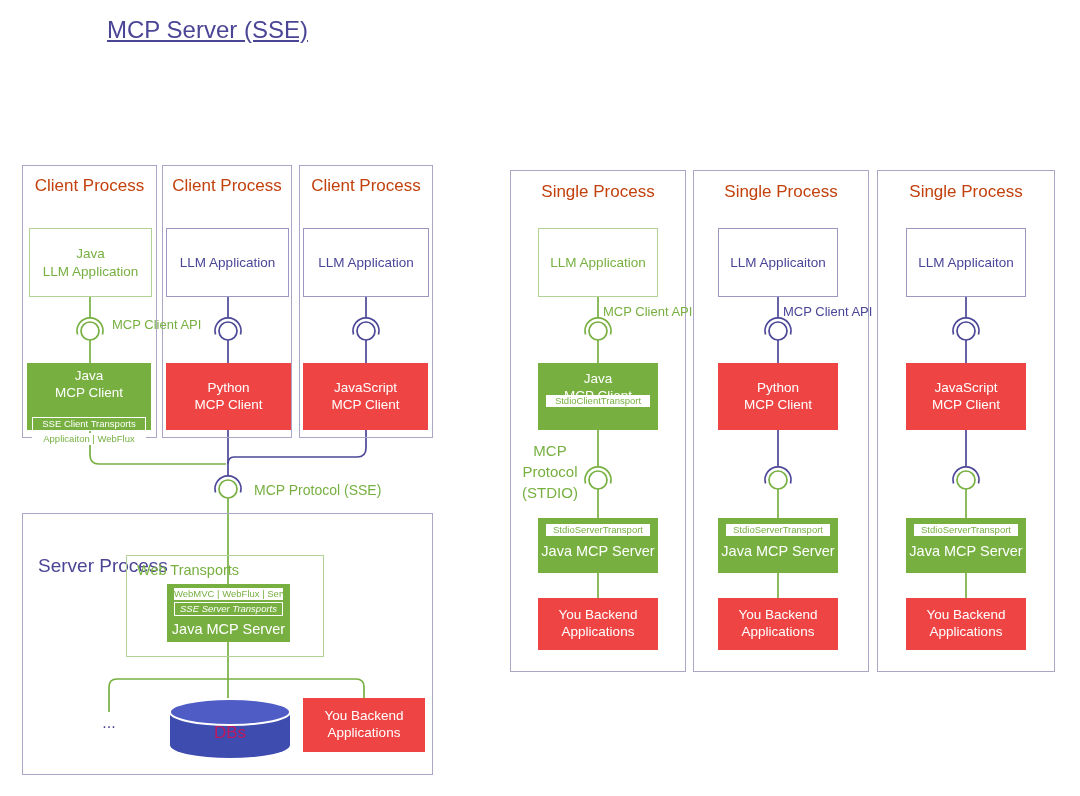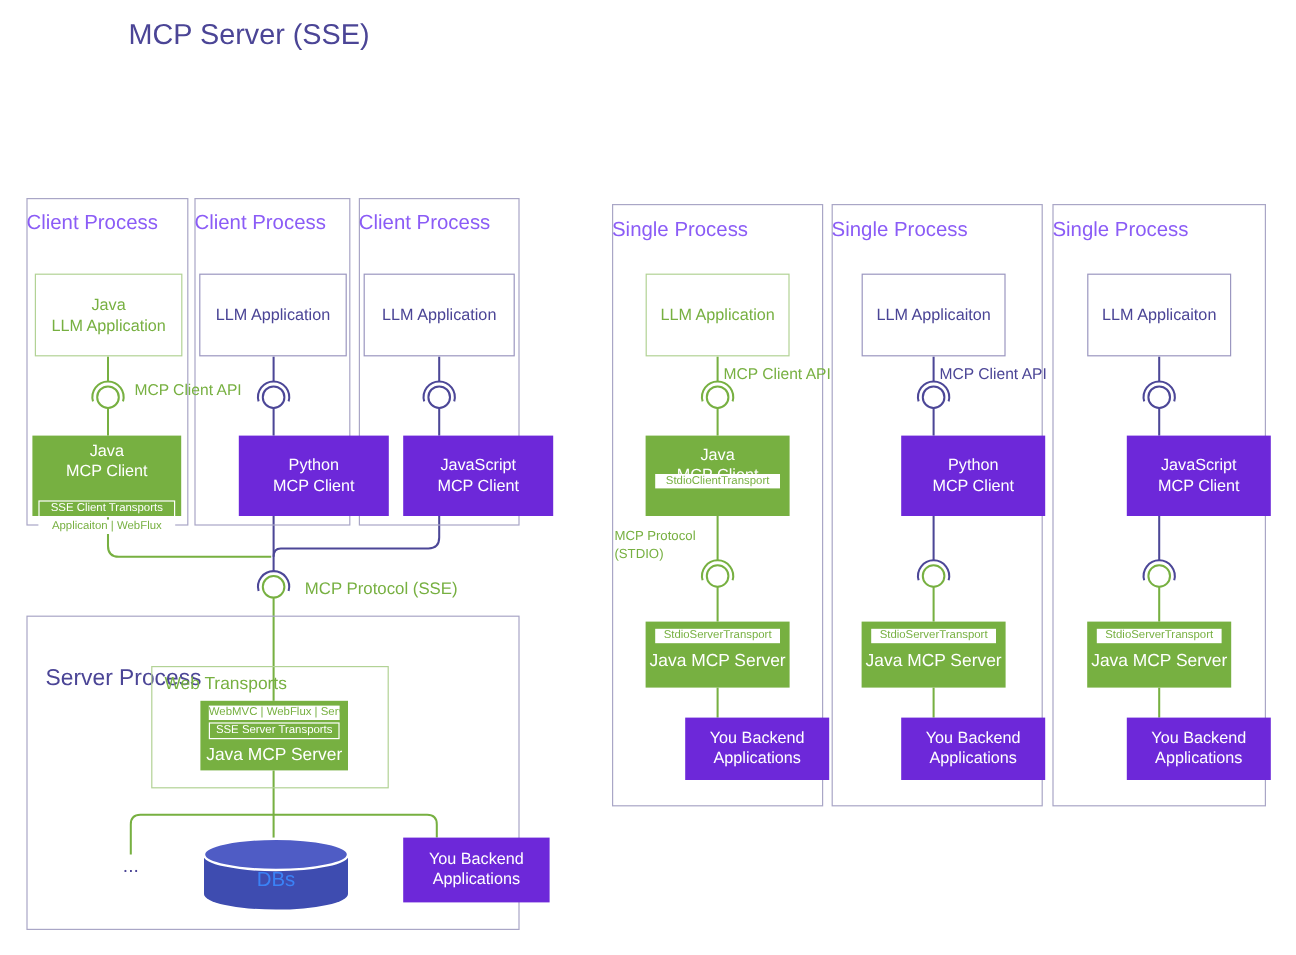--- a/index.html
+++ b/index.html
@@ -2,28 +2,28 @@
 <html><head>
 <meta charset="utf-8">
 <style>
   html,body{margin:0;padding:0;background:#fff;}
   .canvas{position:relative;width:1080px;height:796px;background:#fff;overflow:hidden;
           font-family:"Liberation Sans",sans-serif;color:#4b4596;}
   .abs{position:absolute;box-sizing:border-box;}
   .pre{white-space:pre-line;}
   .ttl-main{font-size:24px;text-align:center;color:#4b4596;}
   .proc{border:1.4px solid #a9a6c6;background:transparent;}
-  .proc-ttl{font-size:17px;color:#8b5cf6;}
+  .proc-ttl{font-size:17px;text-align:center;color:#c2410c;}
   .appbox{background:#fff;border:1px solid;display:flex;align-items:center;justify-content:center;
           text-align:center;font-size:13.5px;line-height:1.3;}
   .bd-g{border-color:#b2d295;color:#77b041;}
   .bd-p{border-color:#9b97c0;color:#4b4596;}
   .fillbox{color:#fff;text-align:center;font-size:13.5px;line-height:1.25;}
   .fill-g{background:#77b041;}
-  .fill-b{background:#6d28d9;margin-left:33px;}
+  .fill-b{background:#ef4444;}
   .cen{display:flex;align-items:center;justify-content:center;}
   .strip{font-size:9.5px;line-height:12px;text-align:center;overflow:hidden;white-space:nowrap;}
   .strip-w{background:#fff;color:#77b041;}
   .strip-g{border:1.2px solid #fff;color:#fff;}
   .green{color:#77b041;}
   .lab{font-size:13px;white-space:nowrap;}
   svg.wires{position:absolute;left:0;top:0;}
 </style>
 </head>
 <body>
@@ -98,21 +98,21 @@
       <path d="M966 489 L966 518"></path>
       <path d="M966 573 L966 598"></path>
     </g>
 
     <g>
       <path d="M170 712 L170 745 A60 13 0 0 0 290 745 L290 712 Z" fill="#3e4cb0"></path>
       <ellipse cx="230" cy="712" rx="60" ry="13" fill="#4f5cc5" stroke="#fff" stroke-width="2"></ellipse>
     </g>
   </svg>
 
-  <div class="abs ttl-main" style="left:100px;top:16px;width:215px;">MCP Server (SSE)</div>
+  <div class="abs ttl-main" style="left:100px;top:16px;width:215px;text-decoration:underline;">MCP Server (SSE)</div>
 
   <div class="abs proc" style="left:22px;top:165px;width:135px;height:273px;"></div>
   <div class="abs proc" style="left:162px;top:165px;width:130px;height:273px;"></div>
   <div class="abs proc" style="left:299px;top:165px;width:134px;height:273px;"></div>
 
   <div class="abs proc-ttl" style="left:22px;top:176px;width:135px;">Client Process</div>
   <div class="abs proc-ttl" style="left:162px;top:176px;width:130px;">Client Process</div>
   <div class="abs proc-ttl" style="left:299px;top:176px;width:134px;">Client Process</div>
 
   <div class="abs appbox bd-g pre" style="left:29px;top:228px;width:123px;height:69px;">Java
@@ -136,26 +136,26 @@
   <div class="abs lab green" style="left:254px;top:482px;font-size:14px;">MCP Protocol (SSE)</div>
 
   <div class="abs proc" style="left:22px;top:513px;width:411px;height:262px;"></div>
   <div class="abs" style="left:38px;top:555px;font-size:19px;">Server Process</div>
 
   <div class="abs" style="left:126px;top:555px;width:198px;height:102px;border:1px solid #b2d295;"></div>
   <div class="abs green" style="left:137px;top:562px;font-size:14.5px;">Web Transports</div>
 
   <div class="abs fillbox fill-g" style="left:167px;top:584px;width:123px;height:58px;padding-top:4px;">
     <div class="strip strip-w" style="margin:0 7px;">WebMVC | WebFlux | Servlet</div>
-    <div class="strip strip-g" style="margin:2px 7px 0;">SSE Server Transports</div>
+    <div class="strip strip-g" style="margin:2px 7px 0;font-style:italic;">SSE Server Transports</div>
     <div style="margin-top:4px;font-size:14.5px;">Java MCP Server</div>
   </div>
 
   <div class="abs" style="left:96px;top:714px;width:26px;text-align:center;font-size:16px;">...</div>
-  <div class="abs" style="left:180px;top:723px;width:100px;text-align:center;color:#3b82f6;font-size:17px;">DBs</div>
+  <div class="abs" style="left:180px;top:723px;width:100px;text-align:center;color:#be185d;font-size:17px;">DBs</div>
   <div class="abs fillbox fill-b cen pre" style="left:303px;top:698px;width:122px;height:54px;">You Backend
 Applications</div>
 
 
   <div class="abs proc" style="left:510px;top:170px;width:176px;height:502px;"></div>
   <div class="abs proc" style="left:693px;top:170px;width:176px;height:502px;"></div>
   <div class="abs proc" style="left:877px;top:170px;width:178px;height:502px;"></div>
 
   <div class="abs proc-ttl" style="left:510px;top:182px;width:176px;">Single Process</div>
   <div class="abs proc-ttl" style="left:693px;top:182px;width:176px;">Single Process</div>
@@ -171,21 +171,21 @@
   <div class="abs fillbox fill-g" style="left:538px;top:363px;width:120px;height:67px;padding-top:8px;">
     <div class="pre">Java
 MCP Client</div>
     <div class="strip strip-w abs" style="left:8px;right:8px;bottom:23px;">StdioClientTransport</div>
   </div>
   <div class="abs fillbox fill-b cen pre" style="left:718px;top:363px;width:120px;height:67px;">Python
 MCP Client</div>
   <div class="abs fillbox fill-b cen pre" style="left:906px;top:363px;width:120px;height:67px;">JavaScript
 MCP Client</div>
 
-  <div class="abs green pre" style="left:512px;top:440px;width:76px;text-align:left;font-size:11px;line-height:1.4;">MCP Protocol
+  <div class="abs green pre" style="left:512px;top:440px;width:76px;text-align:center;font-size:15px;line-height:1.4;">MCP Protocol
 (STDIO)</div>
 
   <div class="abs fillbox fill-g" style="left:538px;top:518px;width:120px;height:55px;padding-top:6px;">
     <div class="strip strip-w" style="margin:0 8px;">StdioServerTransport</div>
     <div style="margin-top:6px;font-size:14.5px;">Java MCP Server</div>
   </div>
   <div class="abs fillbox fill-g" style="left:718px;top:518px;width:120px;height:55px;padding-top:6px;">
     <div class="strip strip-w" style="margin:0 8px;">StdioServerTransport</div>
     <div style="margin-top:6px;font-size:14.5px;">Java MCP Server</div>
   </div>

